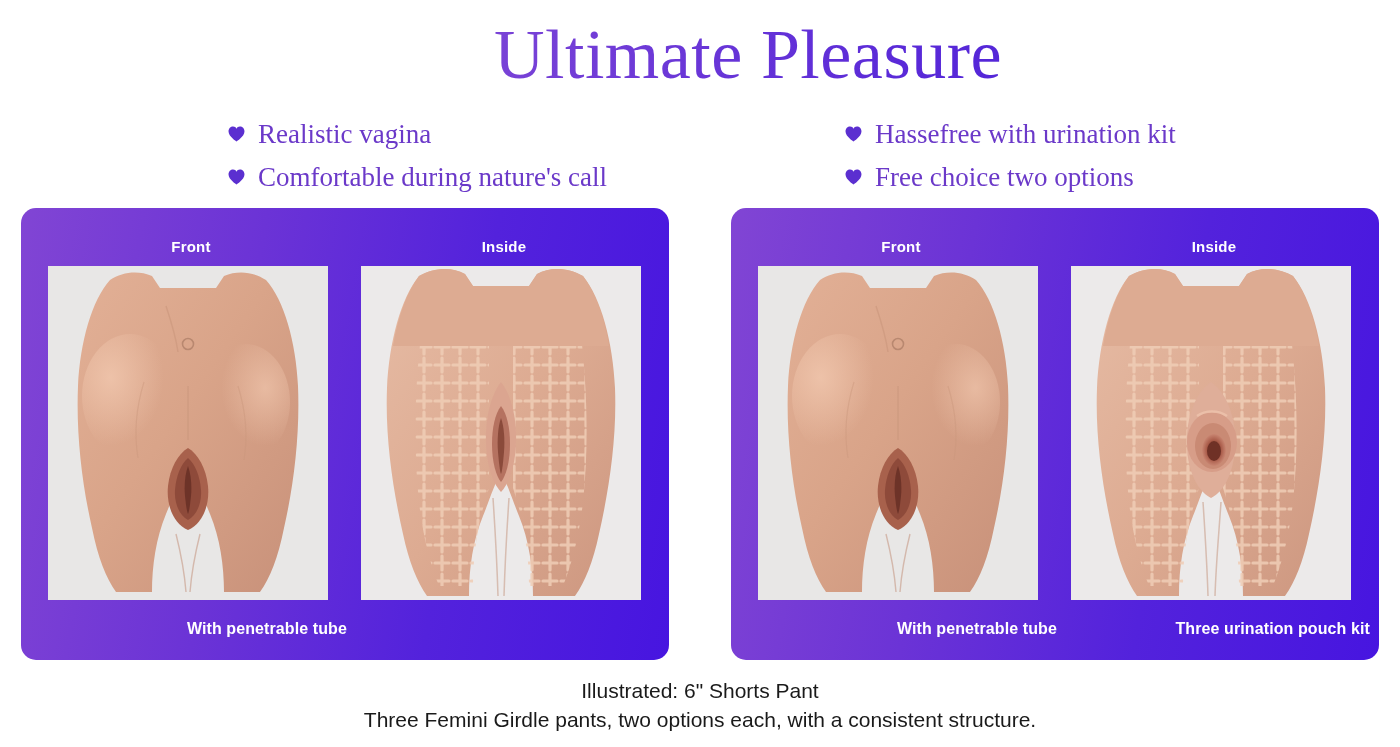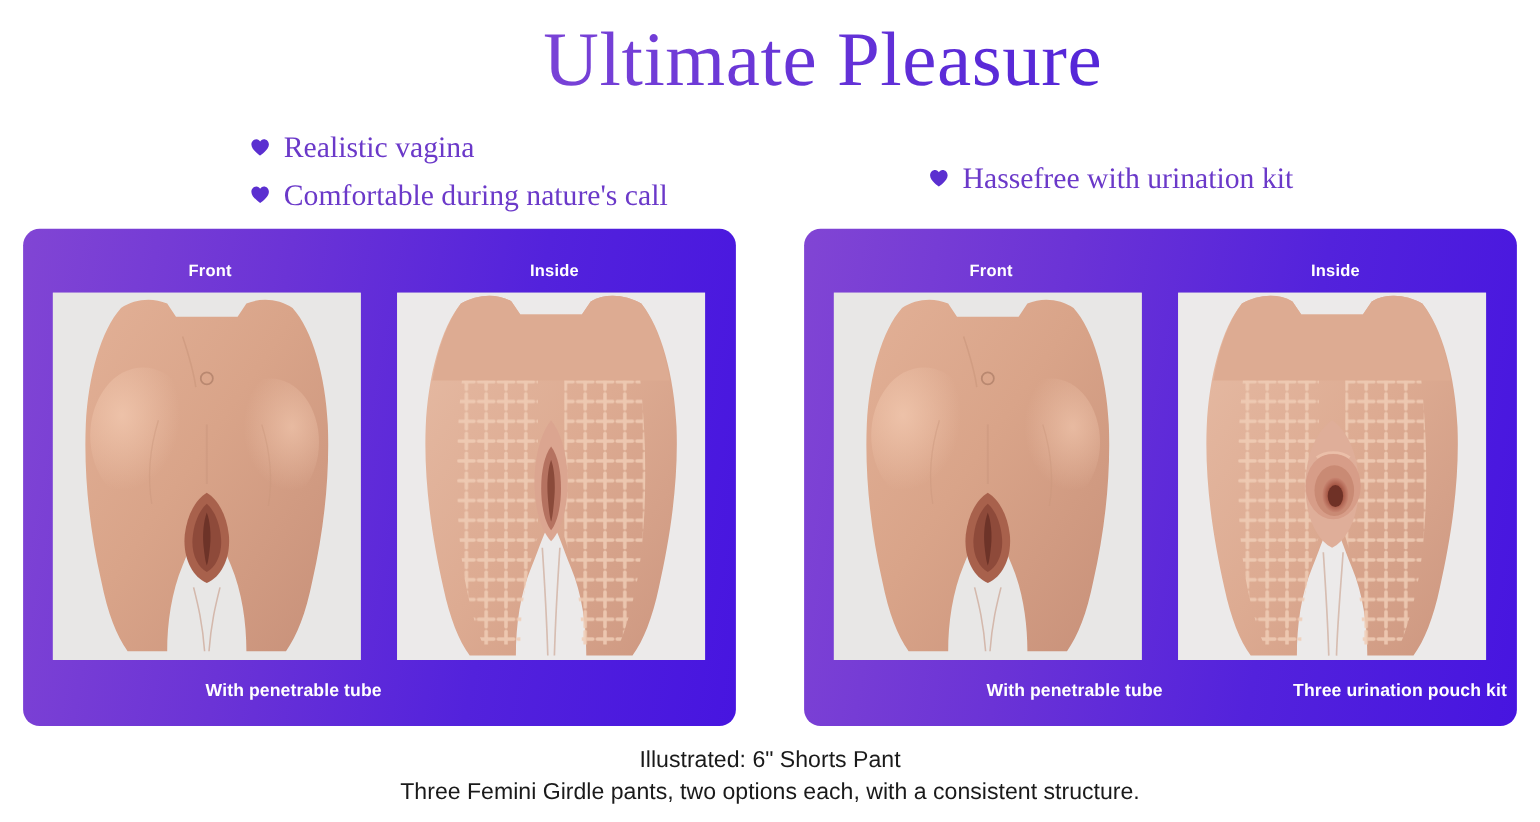--- a/index.html
+++ b/index.html
@@ -42,21 +42,21 @@
     top: 112px;
     left: 0;
     width: 1400px;
     height: 86px;
   }
   .feature-col {
     position: absolute;
     top: 0;
   }
   .feature-col.left  { left: 228px; }
-  .feature-col.right { left: 845px; margin-top: 28px; }
+  .feature-col.right { left: 845px; }
 
   .feature-item {
     display: flex;
     align-items: center;
     height: 43px;
   }
   .heart-icon {
     width: 17px;
     height: 16px;
     margin-right: 13px;
@@ -188,20 +188,26 @@
 
   <div class="feature-col right">
 
     <div class="feature-item">
       <svg class="heart-icon" viewBox="0 0 32 30">
         <path d="M16 29 C16 29 1 19.5 1 10.2 C1 4.8 5.0 1 9.6 1 C12.6 1 14.9 2.7 16 4.9 C17.1 2.7 19.4 1 22.4 1 C27.0 1 31 4.8 31 10.2 C31 19.5 16 29 16 29 Z" fill="#5b2fd0"></path>
       </svg>
       <span class="feature-text">Hassefree with urination kit</span>
     </div>
 
+    <div class="feature-item">
+      <svg class="heart-icon" viewBox="0 0 32 30">
+        <path d="M16 29 C16 29 1 19.5 1 10.2 C1 4.8 5.0 1 9.6 1 C12.6 1 14.9 2.7 16 4.9 C17.1 2.7 19.4 1 22.4 1 C27.0 1 31 4.8 31 10.2 C31 19.5 16 29 16 29 Z" fill="#5b2fd0"></path>
+      </svg>
+      <span class="feature-text">Free choice two options</span>
+    </div>
 
   </div>
 
 </div>
 
 <div class="panels">
 
   <div class="panel left">
 
     <div class="panel-col col-a">

